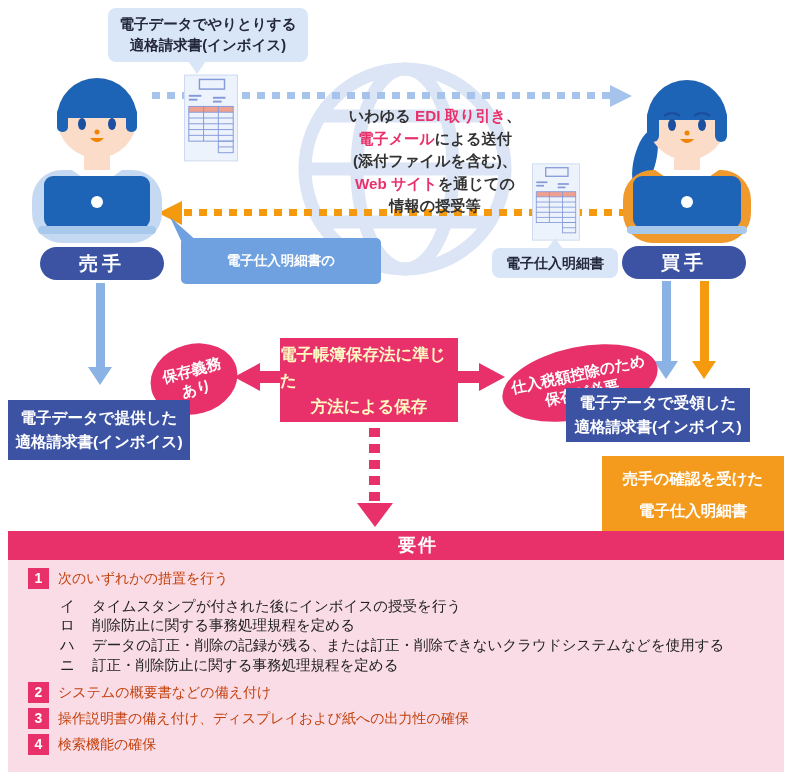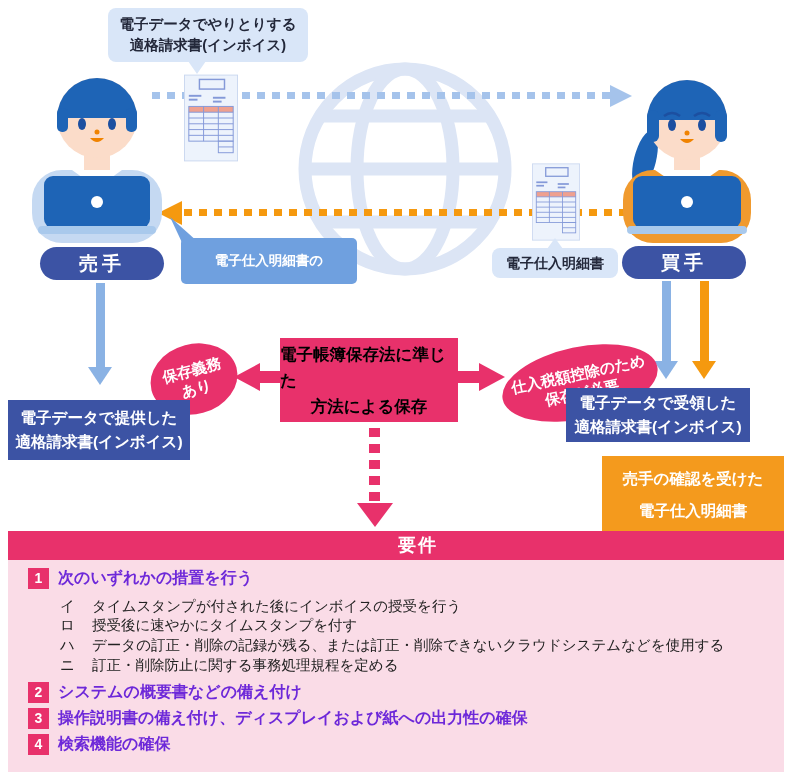--- a/index.html
+++ b/index.html
@@ -18,21 +18,21 @@
     font-size:13.5px; font-weight:700; line-height:20px; }
   .tail-blue { background:#6fa0df; clip-path:polygon(0 0, 100% 100%, 42% 100%); }
 
   
   .pill { background:#3c53a4; color:#fff; border-radius:17px; display:flex; align-items:center; justify-content:center;
     font-size:19px; font-weight:700; letter-spacing:4px; }
   .bluebox { background:#3c53a4; color:#fff; display:flex; flex-direction:column; justify-content:center; align-items:center;
     font-size:15.5px; font-weight:700; line-height:24px; }
   .orangebox { background:#f49a1d; color:#fff; display:flex; flex-direction:column; justify-content:center; align-items:center;
     font-size:15.5px; font-weight:700; line-height:24px; }
-  .pinkbox { background:#e8316b; color:#000000; display:flex; flex-direction:column; justify-content:center; align-items:center;
+  .pinkbox { background:#e8316b; color:#fef9c3; display:flex; flex-direction:column; justify-content:center; align-items:center;
     font-size:16.5px; font-weight:700; line-height:26px; }
   .ellipse { background:#e8316b; color:#fff; border-radius:50%;
     display:flex; flex-direction:column; justify-content:center; align-items:center;
     font-size:15px; font-weight:700; line-height:19px; }
 
   
   .dash-blue { height:7px; background:repeating-linear-gradient(90deg,#a5c3eb 0,#a5c3eb 8px,transparent 8px,transparent 15px); }
   .dash-orange { height:7px; background:repeating-linear-gradient(90deg,#f5990f 0,#f5990f 8px,transparent 8px,transparent 15px); }
   .dash-pink-v { width:11px; background:repeating-linear-gradient(180deg,#e8316b 0,#e8316b 9px,transparent 9px,transparent 16px); }
   .head-right-blue { width:0;height:0;border-top:11px solid transparent;border-bottom:11px solid transparent;border-left:22px solid #a5c3eb; }
@@ -49,21 +49,21 @@
   
   .center-note { text-align:center; font-size:15.2px; font-weight:600; color:#333; line-height:22.5px; }
   .center-note .pk { color:#e8316b; }
 
   
   .req-bar { background:#e8316b; color:#fff; font-size:18px; font-weight:700; text-align:center; line-height:29px; letter-spacing:2px; }
   .req-body { background:#fadce7; }
   .req-item { position:absolute; display:flex; align-items:center; gap:9px; }
   .req-num { width:21px; height:21px; background:#e8316b; color:#fff; font-size:14px; font-weight:700;
     text-align:center; line-height:21px; flex:0 0 21px; }
-  .req-label { color:#6d28d9; font-size:16px; font-weight:700; }
+  .req-label { color:#c2410c; font-size:14px; font-weight:400; }
   .req-sub { position:absolute; left:52px; color:#222; font-size:14.5px; line-height:19.5px; display:flex; }
   .req-sub .kana { width:32px; flex:0 0 32px; }
 </style>
 </head>
 <body>
 
 <div class="canvas">
 
   <svg class="abs" style="left:293px;top:55px;" width="224" height="228" viewBox="0 0 224 228">
     <g fill="none" stroke="#dce5f5" stroke-width="13">
@@ -118,20 +118,27 @@
     <rect x="5" y="33" width="46" height="6" fill="#efa08f"></rect>
     <g stroke="#8499d8" stroke-width="1" fill="none">
       <rect x="5" y="33" width="46" height="36"></rect>
       <path d="M5 39h46M5 45h46M5 51h46M5 57h46M5 63h46"></path>
       <path d="M20.3 33v36M35.6 33v36"></path>
       <rect x="35.6" y="69" width="15.4" height="12"></rect>
       <path d="M35.6 75h15.4"></path>
     </g>
   </svg>
 
+  <div class="abs center-note" style="left:310px;top:105px;width:250px;">
+    <div><span>いわゆる </span><span class="pk">EDI 取り引き</span><span>、</span></div>
+    <div><span class="pk">電子メール</span><span>による送付</span></div>
+    <div><span>(添付ファイルを含む)、</span></div>
+    <div><span class="pk">Web サイト</span><span>を通じての</span></div>
+    <div><span>情報の授受等</span></div>
+  </div>
 
   <svg class="abs" style="left:12px;top:58px;" width="170" height="185" viewBox="0 0 170 185">
     <rect x="20" y="112" width="130" height="73" rx="30" fill="#c5d9f2"></rect>
     <rect x="72" y="90" width="26" height="22" fill="#fbdcc9"></rect>
     <polygon points="60,112 85,130 110,112" fill="#ffffff"></polygon>
     <circle cx="85" cy="60" r="40" fill="#fbdcc9"></circle>
     <path d="M45,60 A40,40 0 0 1 125,60 Z" fill="#1e64b6"></path>
     <rect x="45" y="50" width="11" height="24" rx="5" fill="#1e64b6"></rect>
     <rect x="114" y="50" width="11" height="24" rx="5" fill="#1e64b6"></rect>
     <ellipse cx="70" cy="66" rx="4" ry="6" fill="#1c4fa0"></ellipse>
@@ -164,21 +171,21 @@
   </svg>
 
   <div class="abs pill" style="left:622px;top:246px;width:124px;height:33px;">
     <span>買手</span>
   </div>
   <div class="abs pill" style="left:40px;top:247px;width:124px;height:33px;">
     <span>売手</span>
   </div>
 
   <div class="abs tail-blue" style="left:170px;top:217px;width:28px;height:25px;"></div>
-  <div class="abs bubble-blue" style="left:181px;top:238px;width:176px;height:46px;">
+  <div class="abs bubble-blue" style="left:181px;top:238px;width:200px;height:46px;">
     <span>電子仕入明細書の</span>
   </div>
 
   <div class="abs tail-up" style="left:547px;top:238px;"></div>
   <div class="abs bubble-light" style="left:492px;top:248px;width:126px;height:30px;font-size:14px;font-weight:600;">
     <span>電子仕入明細書</span>
   </div>
 
   <div class="abs shaft-v-blue" style="left:96px;top:283px;height:86px;"></div>
   <div class="abs head-down-blue" style="left:88px;top:367px;"></div>
@@ -231,21 +238,21 @@
     <div class="req-item" style="left:20px;top:8px;">
       <span class="req-num">1</span>
       <span class="req-label">次のいずれかの措置を行う</span>
     </div>
     <div class="req-sub" style="top:37px;">
       <span class="kana">イ</span>
       <span>タイムスタンプが付された後にインボイスの授受を行う</span>
     </div>
     <div class="req-sub" style="top:56px;">
       <span class="kana">ロ</span>
-      <span>授受後に速やかにタイムスタンプを付す</span>
+      <span>削除防止に関する事務処理規程を定める</span>
     </div>
     <div class="req-sub" style="top:76px;">
       <span class="kana">ハ</span>
       <span>データの訂正・削除の記録が残る、または訂正・削除できないクラウドシステムなどを使用する</span>
     </div>
     <div class="req-sub" style="top:96px;">
       <span class="kana">ニ</span>
       <span>訂正・削除防止に関する事務処理規程を定める</span>
     </div>
 

